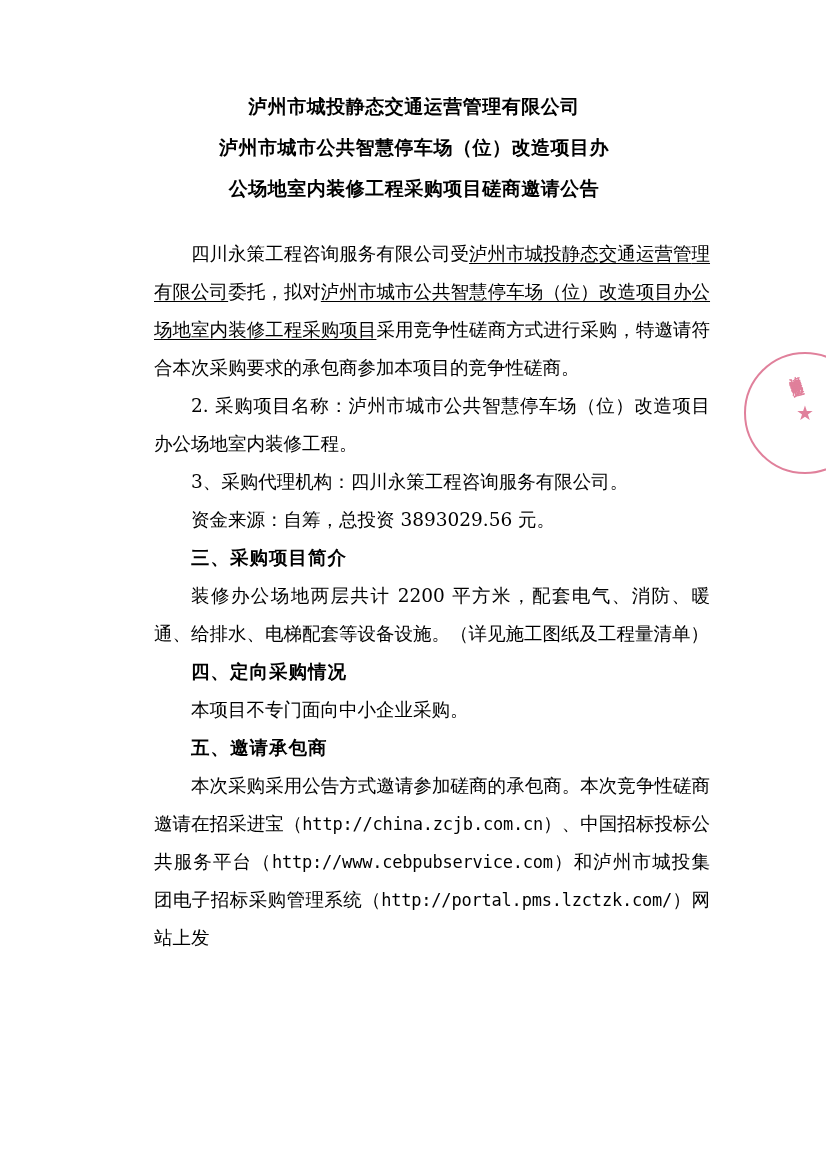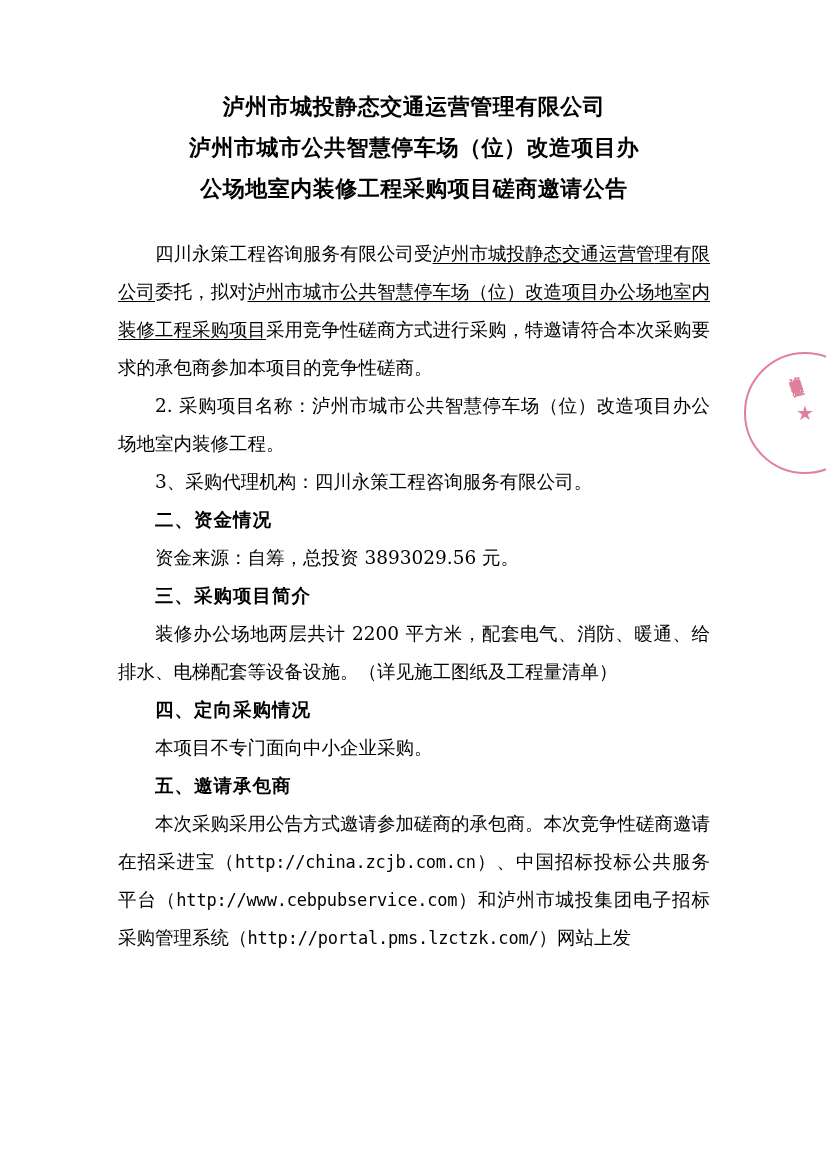--- a/index.html
+++ b/index.html
@@ -25,34 +25,35 @@
   }
   .content {
     position: absolute;
     left: 118px;
     top: 86px;
     width: 592px;
   }
   .doc-title {
     text-align: center;
     font-weight: bold;
-    font-size: 22px;
+    font-size: 19px;
     line-height: 41px;
     letter-spacing: 0.5px;
   }
   .doc-title .tline {
     display: block;
     white-space: nowrap;
   }
   .body-text {
     margin-top: 26px;
     font-size: 18.5px;
     line-height: 38px;
     text-align: justify;
     text-justify: inter-ideograph;
+    margin-left: 36px;
   }
   p {
     margin: 0;
   }
   .indent {
     text-indent: 2em;
   }
   .heading {
     font-weight: bold;
     text-indent: 2em;
@@ -125,21 +126,20 @@
       <span class="tline">公场地室内装修工程采购项目磋商邀请公告</span>
     </div>
 
     <div class="body-text">
 
       <p class="indent"><span>四川永策工程咨询服务有限公司受</span><span class="u">泸州市城投静态交通运营管</span><span class="u">理有限公司</span><span>委托，拟对</span><span class="u">泸州市城市公共智慧停车场（位）改造项目办</span><span class="u">公场地室内装修工程采购项目</span><span>采用竞争性磋商方式进行采购，特邀请符合本次采购要求的承包商参加本项目的竞争性磋商。</span></p>
 
       <p class="indent"><span>2. 采购项目名称：</span><span>泸州市城市公共智慧停车场（位）改造项目办公场地室内装修工程。</span></p>
       <p class="indent"><span>3、采购代理机构：</span><span>四川永策工程咨询服务有限公司。</span></p>
 
-      <p class="heading">二、资金情况</p>
       <p class="indent">资金来源：自筹，总投资 3893029.56 元。</p>
 
       <p class="heading">三、采购项目简介</p>
       <p class="indent">装修办公场地两层共计 2200 平方米，配套电气、消防、暖通、给排水、电梯配套等设备设施。（详见施工图纸及工程量清单）</p>
 
       <p class="heading">四、定向采购情况</p>
       <p class="indent">本项目不专门面向中小企业采购。</p>
 
       <p class="heading">五、邀请承包商</p>
       <p class="indent"><span>本次采购采用公告方式邀请参加磋商的承包商。本次竞争性磋商邀请在招采进宝（</span><span class="mono">http://china.zcjb.com.cn</span><span>）、中国招标投标公共服务平台（</span><span class="mono">http://www.cebpubservice.com</span><span>）和泸州市城投集团电子招标采购管理系统（</span><span class="mono">http://portal.pms.lzctzk.com/</span><span>）网站上发</span></p>

